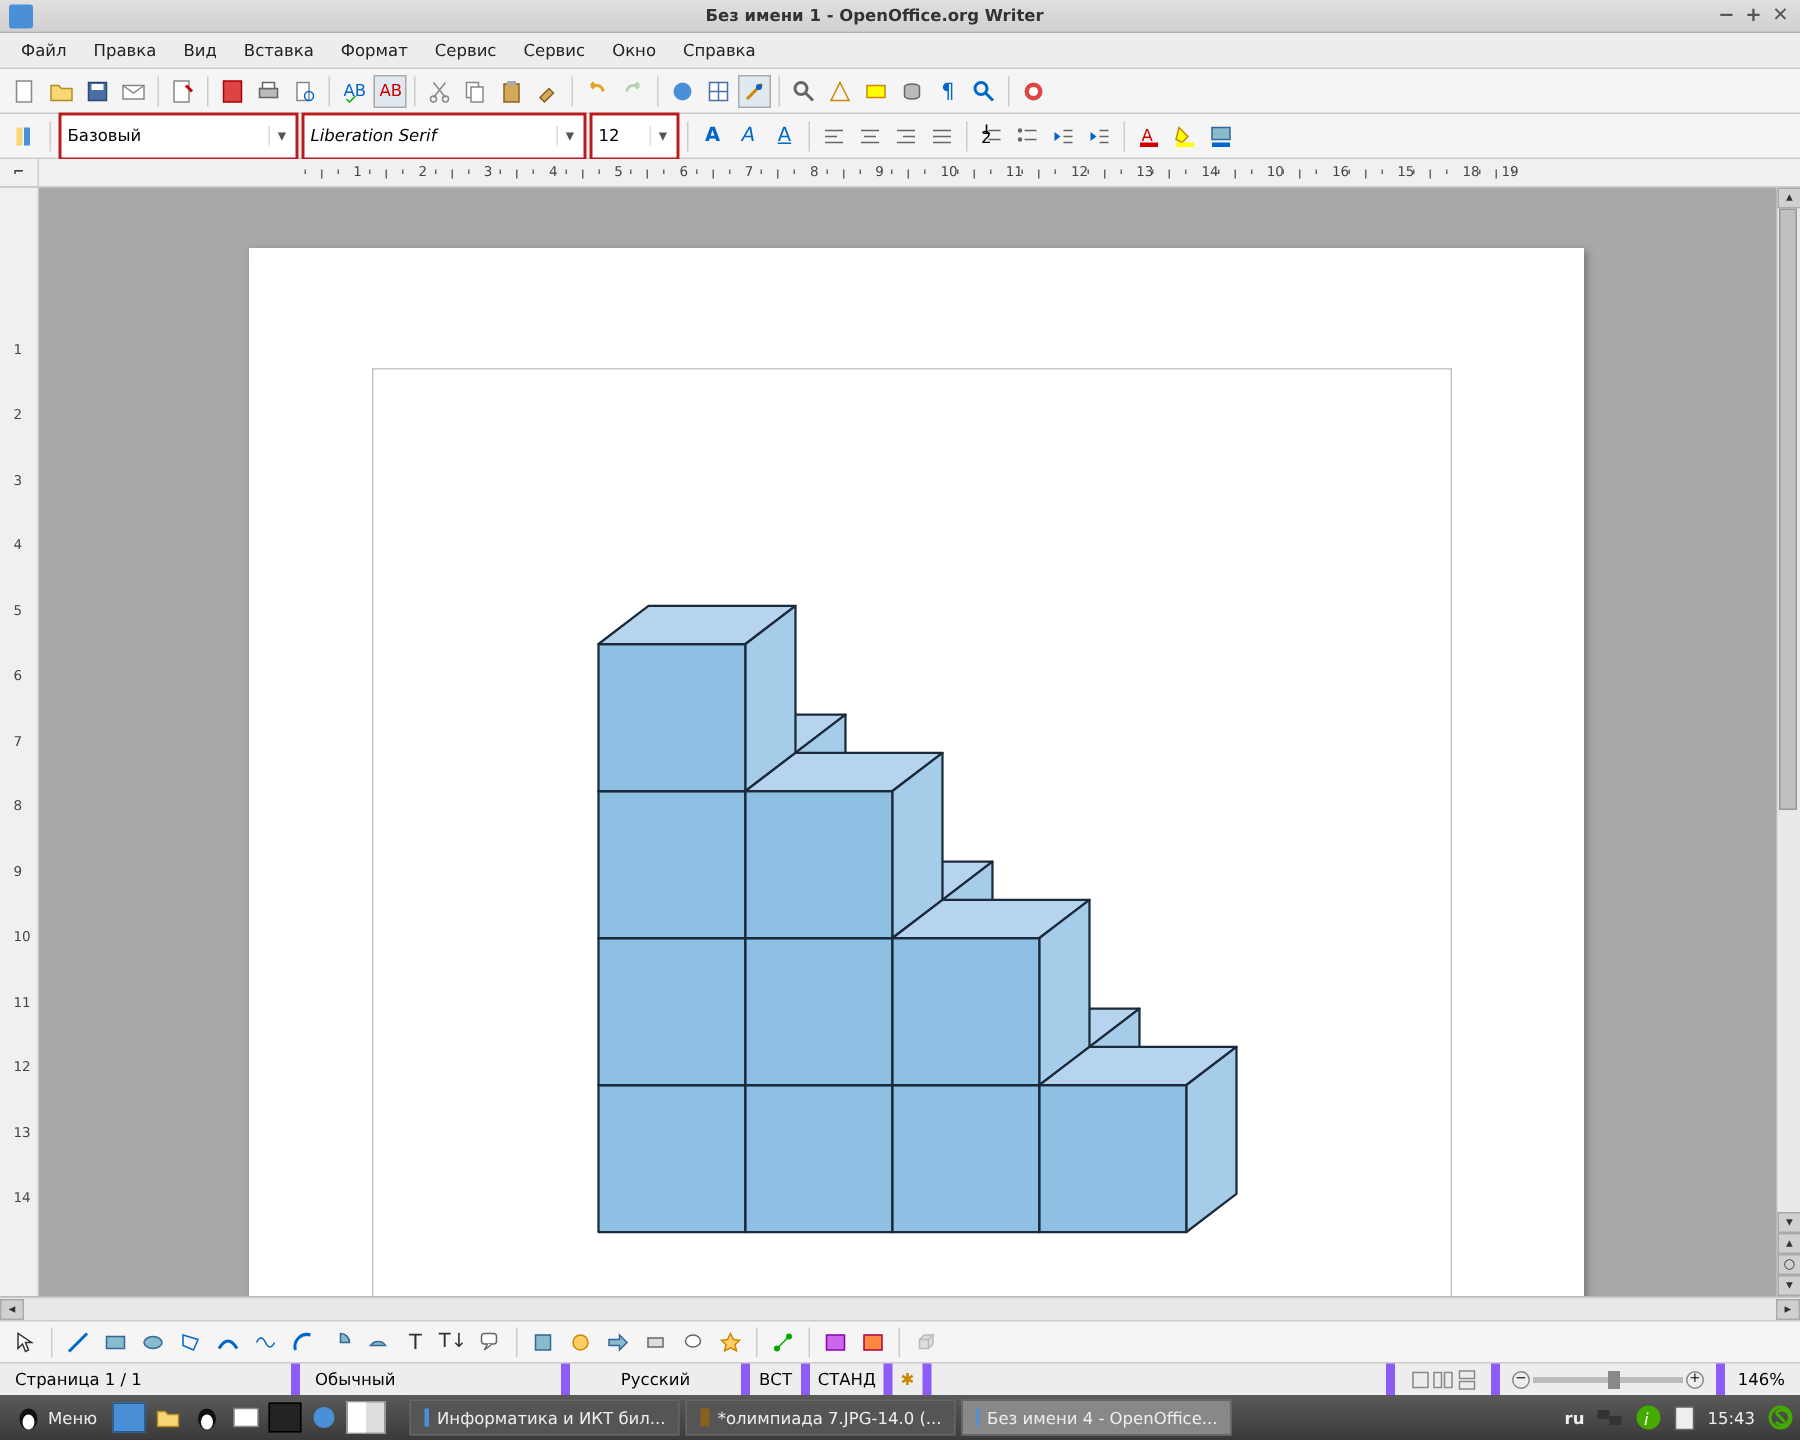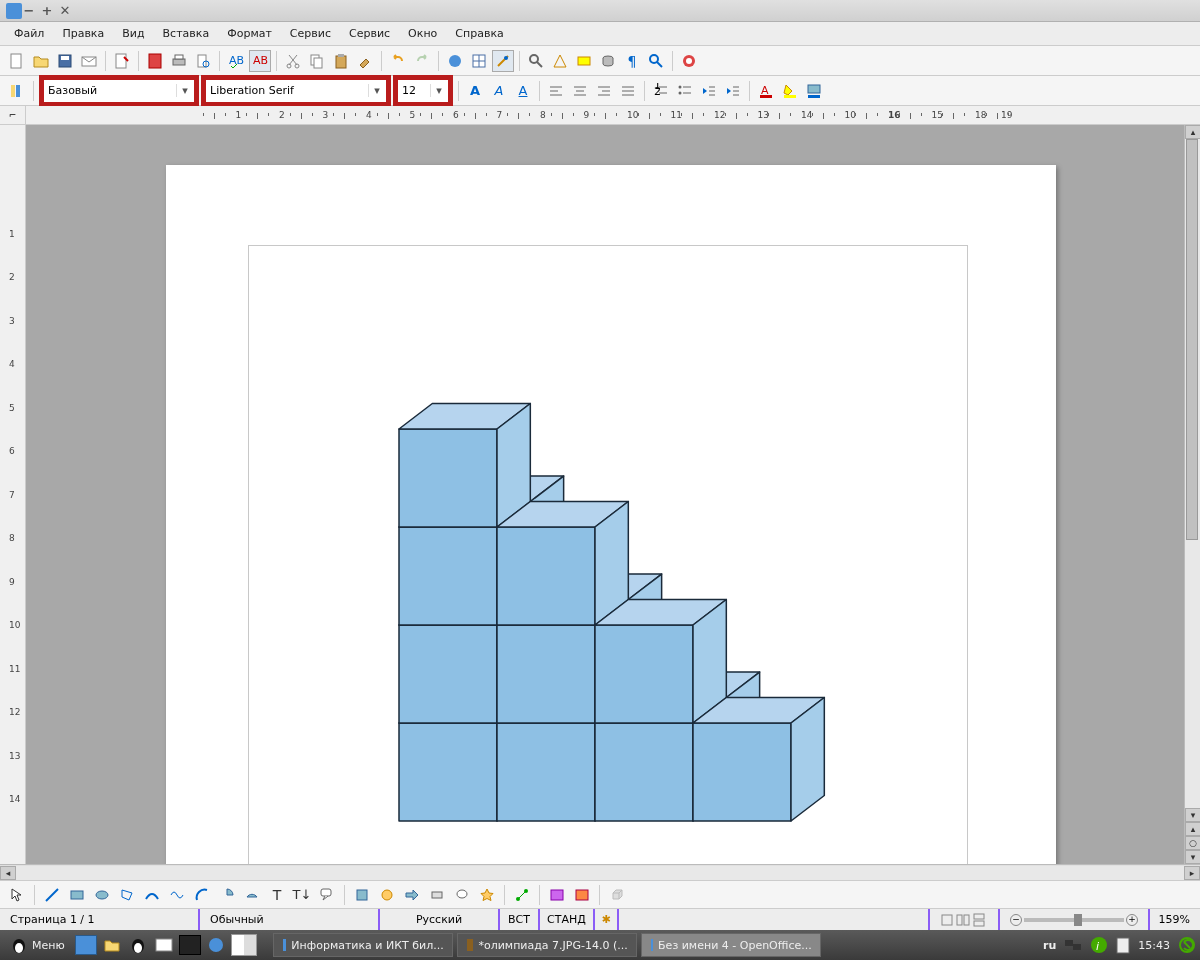--- a/index.html
+++ b/index.html
@@ -6,60 +6,61 @@
 body{background:#e8e8e8;width:1200px;height:960px;overflow:hidden;display:flex;flex-direction:column;}
 .titlebar{height:22px;background:linear-gradient(#e0e0e0,#d0d0d0);display:flex;align-items:center;padding:0 6px;border-bottom:1px solid #b0b0b0;}
 .titlebar-title{flex:1;text-align:center;font-weight:bold;color:#333;}
 .winctl{display:flex;gap:4px;}
 .winbtn{width:14px;height:14px;display:flex;align-items:center;justify-content:center;color:#555;cursor:pointer;font-size:13px;font-weight:bold;}
 .menubar{height:24px;background:#ededed;display:flex;align-items:center;padding:0 6px;gap:2px;border-bottom:1px solid #ccc;}
 .menuitem{padding:3px 8px;color:#222;cursor:pointer;}
 .toolbar{height:30px;background:#f5f5f5;display:flex;align-items:center;padding:0 6px;gap:2px;border-bottom:1px solid #ccc;}
 .tbtn{width:22px;height:22px;display:flex;align-items:center;justify-content:center;cursor:pointer;border:1px solid transparent;}
 .tsep{width:1px;height:20px;background:#ccc;margin:0 3px;}
-.combo{height:32px;border:5px solid #b91c1c;background:white;display:flex;align-items:center;padding:0 4px;}
+.combo{height:32px;border:2px solid #b91c1c;background:white;display:flex;align-items:center;padding:0 4px;}
 .combo-dd{width:14px;text-align:center;color:#555;cursor:pointer;border-left:1px solid #ddd;padding-left:3px;margin-left:3px;}
 .ruler-corner{width:26px;height:18px;background:#f0f0f0;border-right:1px solid #ccc;display:flex;align-items:center;justify-content:center;}
 .hruler{height:18px;background:#f0f0f0;display:flex;align-items:center;position:relative;overflow:hidden;}
 .hruler-inner{position:absolute;left:166px;top:0;height:18px;display:flex;align-items:center;}
 .tick{font-size:9px;color:#444;position:absolute;}
 .workspace{flex:1;display:flex;overflow:hidden;background:#a8a8a8;}
 .vruler{width:26px;background:#f0f0f0;border-right:1px solid #ccc;position:relative;overflow:hidden;}
 .vruler-inner{position:absolute;top:60px;left:0;width:26px;}
 .vtick{font-size:9px;color:#444;position:absolute;left:9px;}
 .docarea{flex:1;position:relative;overflow:auto;background:#a8a8a8;}
 .page{position:absolute;left:140px;top:40px;width:890px;height:780px;background:white;box-shadow:2px 2px 5px rgba(0,0,0,.3);}
 .frame{position:absolute;left:82px;top:80px;width:720px;height:640px;border:1px solid #c8c8c8;}
 .cube-canvas{position:absolute;left:130px;top:105px;}
 .hscroll{height:16px;background:#e0e0e0;border-top:1px solid #bbb;position:relative;display:flex;align-items:center;}
 .hscroll-btn{width:16px;height:14px;background:#d0d0d0;border:1px solid #aaa;display:flex;align-items:center;justify-content:center;font-size:9px;color:#333;}
 .hscroll-track{flex:1;background:#e8e8e8;height:14px;position:relative;}
 .drawbar{height:28px;background:#f5f5f5;display:flex;align-items:center;padding:0 6px;gap:3px;border-top:1px solid #ccc;}
 .statusbar{height:22px;background:#ededed;display:flex;align-items:center;border-top:1px solid #ccc;font-size:10px;}
-.stat-cell{padding:0 10px;border-right:2px solid #8b5cf6;height:100%;display:flex;align-items:center;}
+.stat-cell{padding:0 10px;border-right:6px solid #8b5cf6;height:100%;display:flex;align-items:center;}
 .stat-flex{flex:1;}
 .zoom-slider{width:100px;height:4px;background:#bbb;position:relative;margin:0 8px;}
 .zoom-slider::before,.zoom-slider::after{content:'';position:absolute;width:10px;height:10px;border:1px solid #888;background:#eee;top:-4px;}
 .zoom-slider::before{left:-14px;border-radius:50%;content:'−';font-size:9px;line-height:8px;text-align:center;}
 .zoom-slider::after{right:-14px;border-radius:50%;content:'+';font-size:9px;line-height:8px;text-align:center;}
 .zoom-handle{position:absolute;left:50px;top:-4px;width:8px;height:12px;background:#888;}
 .taskbar{height:30px;background:linear-gradient(#5a5a5a,#3a3a3a);display:flex;align-items:center;padding:0 4px;gap:4px;}
 .task-app{height:24px;padding:0 8px;display:flex;align-items:center;gap:5px;color:#eee;font-size:10px;border:1px solid #666;background:#555;max-width:180px;overflow:hidden;white-space:nowrap;}
 .task-app.active{background:#888;}
 .tray{margin-left:auto;display:flex;align-items:center;gap:8px;color:#eee;font-size:11px;}
 svg{display:block;}
 .vscroll{width:16px;background:#e0e0e0;border-left:1px solid #bbb;display:flex;flex-direction:column;}
 .vscroll-track{flex:1;background:#e8e8e8;position:relative;}
 .vscroll-thumb{position:absolute;top:0;left:1px;width:12px;height:60%;background:#c0c0c0;border:1px solid #999;}
 </style>
 </head>
 <body>
 
 <div class="titlebar">
   <span style="width:16px;height:16px;background:#4a90d9;display:inline-block;border-radius:2px;"></span>
+  <span class="titlebar-title">Без имени 1 - OpenOffice.org Writer</span>
   <div class="winctl">
     <span class="winbtn">−</span>
     <span class="winbtn">+</span>
     <span class="winbtn">✕</span>
   </div>
 </div>
 
 <div class="menubar">
   <span class="menuitem">Файл</span>
   <span class="menuitem">Правка</span>
@@ -234,21 +235,21 @@
         <rect x="2" y="2" width="4" height="12" fill="#f7d774"></rect>
         <rect x="7" y="2" width="4" height="12" fill="#4a90d9"></rect>
       </svg>
     </span>
   <div class="tsep"></div>
   <div class="combo" style="width:160px;">
     <span style="flex:1;">Базовый</span>
     <span class="combo-dd">▾</span>
   </div>
   <div class="combo" style="width:190px;">
-    <span style="flex:1;">Liberation Serif</span>
+    <span style="flex:1;font-style:italic;">Liberation Serif</span>
     <span class="combo-dd">▾</span>
   </div>
   <div class="combo" style="width:60px;">
     <span style="flex:1;">12</span>
     <span class="combo-dd">▾</span>
   </div>
   <div class="tsep"></div>
   <span class="tbtn">
       <span style="color:#06c;font-weight:bold;font-size:13px;">A</span>
     </span>
@@ -400,21 +401,21 @@
         <span style="position: absolute; left: 543.75px; top: 7px; width: 1px; height: 6px; background: rgb(102, 102, 102);"></span>
         <span style="position: absolute; left: 554.625px; top: 7px; width: 1px; height: 3px; background: rgb(102, 102, 102);"></span>
         <span class="tick" style="left: 609px;">14</span>
         <span style="position: absolute; left: 576.375px; top: 7px; width: 1px; height: 3px; background: rgb(102, 102, 102);"></span>
         <span style="position: absolute; left: 587.25px; top: 7px; width: 1px; height: 6px; background: rgb(102, 102, 102);"></span>
         <span style="position: absolute; left: 598.125px; top: 7px; width: 1px; height: 3px; background: rgb(102, 102, 102);"></span>
         <span class="tick" style="left: 652.5px;">10</span>
         <span style="position: absolute; left: 619.875px; top: 7px; width: 1px; height: 3px; background: rgb(102, 102, 102);"></span>
         <span style="position: absolute; left: 630.75px; top: 7px; width: 1px; height: 6px; background: rgb(102, 102, 102);"></span>
         <span style="position: absolute; left: 641.625px; top: 7px; width: 1px; height: 3px; background: rgb(102, 102, 102);"></span>
-        <span class="tick" style="left: 696px; font-weight: bold;">16</span>
+        <span class="tick" style="left: 696px;">16</span>
         <span style="position: absolute; left: 663.375px; top: 7px; width: 1px; height: 3px; background: rgb(102, 102, 102);"></span>
         <span style="position: absolute; left: 674.25px; top: 7px; width: 1px; height: 6px; background: rgb(102, 102, 102);"></span>
         <span style="position: absolute; left: 685.125px; top: 7px; width: 1px; height: 3px; background: rgb(102, 102, 102);"></span>
         <span class="tick" style="left: 739.5px;">15</span>
         <span style="position: absolute; left: 706.875px; top: 7px; width: 1px; height: 3px; background: rgb(102, 102, 102);"></span>
         <span style="position: absolute; left: 717.75px; top: 7px; width: 1px; height: 6px; background: rgb(102, 102, 102);"></span>
         <span style="position: absolute; left: 728.625px; top: 7px; width: 1px; height: 3px; background: rgb(102, 102, 102);"></span>
         <span class="tick" style="left: 783px;">18</span>
         <span style="position: absolute; left: 750.375px; top: 7px; width: 1px; height: 3px; background: rgb(102, 102, 102);"></span>
         <span style="position: absolute; left: 761.25px; top: 7px; width: 1px; height: 6px; background: rgb(102, 102, 102);"></span>
@@ -675,21 +676,21 @@
     <svg width="14" height="14">
         <rect x="2" y="1" width="10" height="5" fill="none" stroke="#888"></rect>
         <rect x="2" y="8" width="10" height="5" fill="none" stroke="#888"></rect>
       </svg>
   </div>
   <div class="stat-cell" style="width:150px;justify-content:center;">
     <div class="zoom-slider">
         <div class="zoom-handle"></div>
       </div>
   </div>
-  <div class="stat-cell" style="width:50px;justify-content:flex-end;border-right:none;">159%</div>
+  <div class="stat-cell" style="width:50px;justify-content:flex-end;border-right:none;">146%</div>
 </div>
 
 <div class="taskbar">
   <div style="display:flex;align-items:center;gap:4px;color:#eee;padding:0 6px;">
     <svg width="18" height="18">
         <ellipse cx="9" cy="10" rx="6" ry="7" fill="#111"></ellipse>
         <ellipse cx="9" cy="12" rx="4" ry="5" fill="white"></ellipse>
       </svg>
     <span>Меню</span>
   </div>

